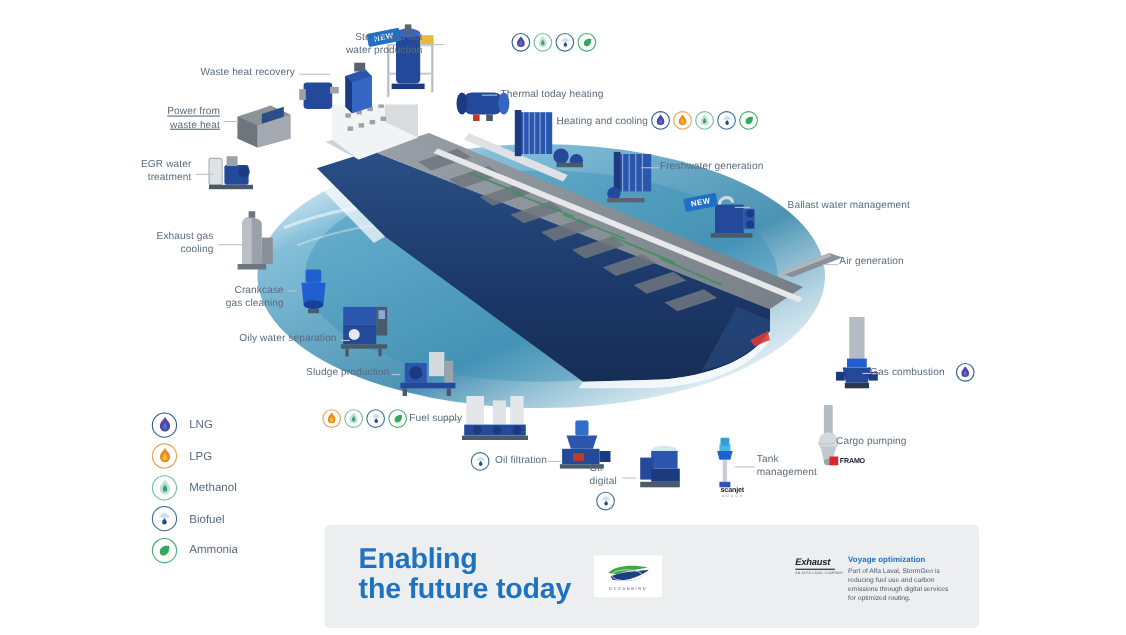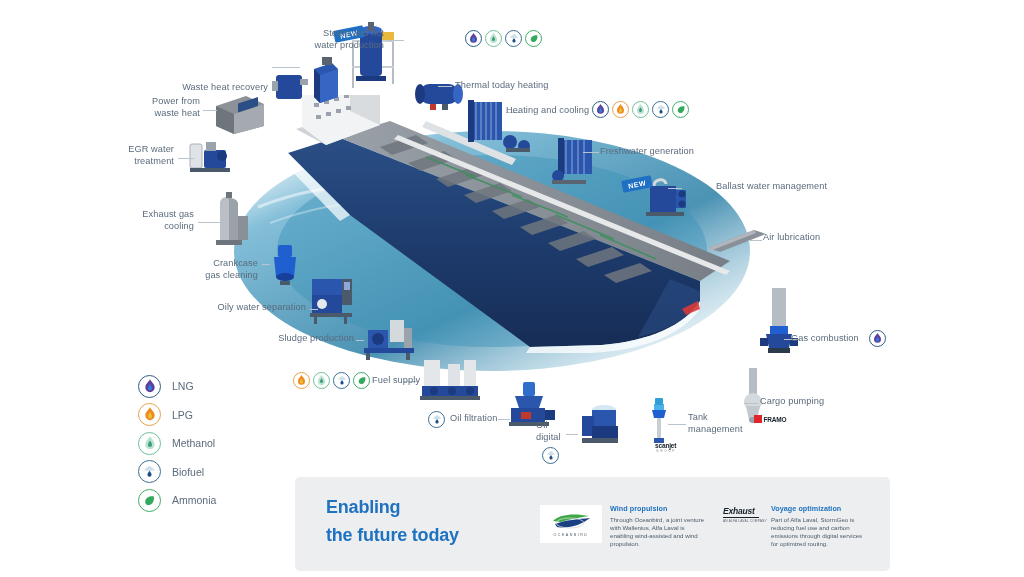--- a/index.html
+++ b/index.html
@@ -70,21 +70,21 @@
   
   .eq{position:absolute;}
 
   
   #banner{
     position:absolute;left:295px;top:477px;width:595px;height:94px;
     background:#eceef0;border-radius:5px;
   }
   #banner-head{
     position:absolute;left:31px;top:16px;
-    font-size:18px;line-height:28px;font-weight:700;
+    font-size:26px;line-height:28px;font-weight:700;
     color:#1f72c0;letter-spacing:-.2px;white-space:pre-line;
   }
   .logo-box{
     position:absolute;background:#fff;
     display:flex;align-items:center;justify-content:center;flex-direction:column;
   }
   #oceanbird-box{left:245px;top:28px;width:62px;height:38px;}
   #ob-word{font-size:3.6px;letter-spacing:1.5px;color:#4b5a67;margin-top:1px;}
   #stormgeo{
     position:absolute;left:428px;top:29px;
@@ -397,23 +397,23 @@
   <div class="leader" style="left:498px;top:419px;width:12px;"></div>
   <div class="leader" style="left:566px;top:434px;width:12px;"></div>
   <div class="leader" style="left:744px;top:403px;width:14px;"></div>
   <div class="leader" style="left:784px;top:339px;width:16px;"></div>
   <div class="leader" style="left:668px;top:424px;width:18px;"></div>
   <div class="leader" style="left:404px;top:381px;width:14px;"></div>
   <div class="leader" style="left:506px;top:112px;width:14px;"></div>
   <div class="leader" style="left:388px;top:40px;width:16px;"></div>
   <div class="leader" style="left:262px;top:264px;width:8px;"></div>
 
-  <div class="label rt" style="left:150px;top:60px;width:118px;margin-top:22px;">Waste heat recovery</div>
-
-  <div class="label rt" style="left:118px;top:96px;width:82px;">Power from
+  <div class="label rt" style="left:150px;top:60px;width:118px;">Waste heat recovery</div>
+
+  <div class="label rt" style="left:118px;top:96px;width:82px;text-decoration:underline;">Power from
 waste heat</div>
 
   <div class="label rt" style="left:100px;top:144px;width:74px;">EGR water
 treatment</div>
 
   <div class="label rt" style="left:296px;top:28px;width:88px;">Steam and hot
 water production</div>
   <div class="badges" style="left:465px;top:30px;">
     <span class="badge lng">
       <svg width="9" height="11" viewBox="0 0 9 11">
@@ -472,21 +472,21 @@
       <svg width="10" height="11" viewBox="0 0 10 11">
           <path d="M8.4 2.4C5.6 1.6 2.4 3 1.8 5.6c-.5 2.2 1 3.6 2.8 3.4C7 8.8 8.8 6 8.4 2.4Z" fill="#34a85c"></path>
         </svg>
     </span>
   </div>
 
   <div class="label" style="left:600px;top:146px;width:120px;">Freshwater generation</div>
 
   <div class="label" style="left:683px;top:181px;width:140px;padding-left:33px;">Ballast water management</div>
 
-  <div class="label" style="left:763px;top:232px;width:90px;">Air lubrication</div>
+  <div class="label" style="left:763px;top:232px;width:90px;">Air generation</div>
 
   <div class="label rt" style="left:122px;top:209px;width:72px;">Exhaust gas
 cooling</div>
 
   <div class="label rt" style="left:186px;top:258px;width:72px;">Crankcase
 gas cleaning</div>
 
   <div class="label rt" style="left:202px;top:302px;width:104px;">Oily water separation</div>
 
   <div class="label rt" style="left:262px;top:333px;width:92px;">Sludge production</div>
@@ -615,24 +615,20 @@
 
     <div class="logo-box" id="oceanbird-box">
       <svg width="44" height="20" viewBox="0 0 44 20">
         <path d="M4 9 C 10 2, 26 1, 40 4 C 30 6, 20 7, 12 10 Z" fill="#3ea845"></path>
         <path d="M6 12 C 16 8, 30 7, 41 6 C 32 13, 20 17, 8 15 Z" fill="#1b3f83"></path>
         <ellipse cx="21" cy="11" rx="14" ry="5" fill="none" stroke="#cfd6dd" stroke-width="0.8"></ellipse>
       </svg>
       <div id="ob-word">OCEANBIRD</div>
     </div>
 
-    <div class="blurb" id="wind-blurb">
-      <div class="blurb-title">Wind propulsion</div>
-      <div class="blurb-body">Through Oceanbird, a joint venture with Wallenius, Alfa Laval is enabling wind-assisted and wind propulsion.</div>
-    </div>
 
     <div id="stormgeo">Exhaust</div>
     <div id="stormgeo-rule"></div>
     <div id="stormgeo-sub">AN ALFA LAVAL COMPANY</div>
 
     <div class="blurb" id="voyage-blurb">
       <div class="blurb-title">Voyage optimization</div>
       <div class="blurb-body">Part of Alfa Laval, StormGeo is reducing fuel use and carbon emissions through digital services for optimized routing.</div>
     </div>
   </div>

